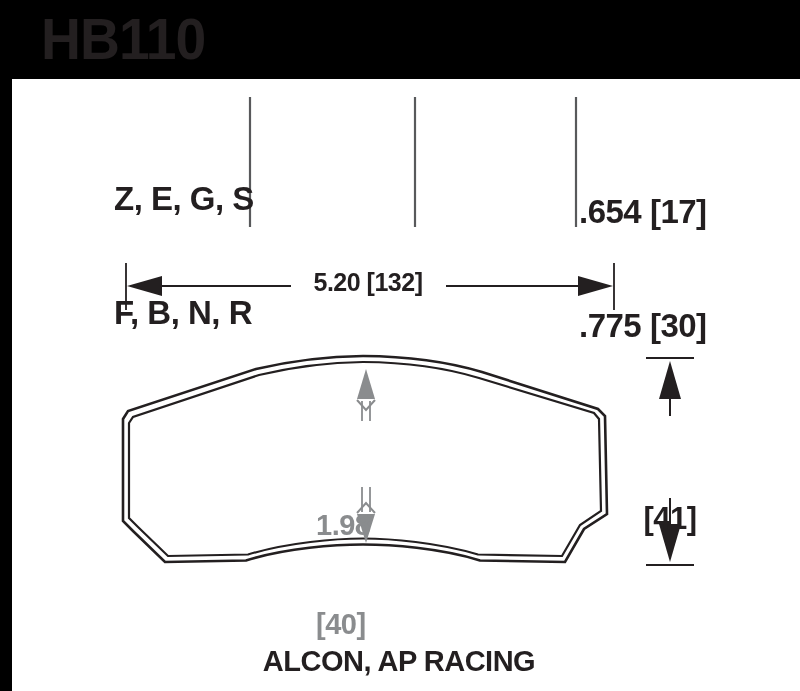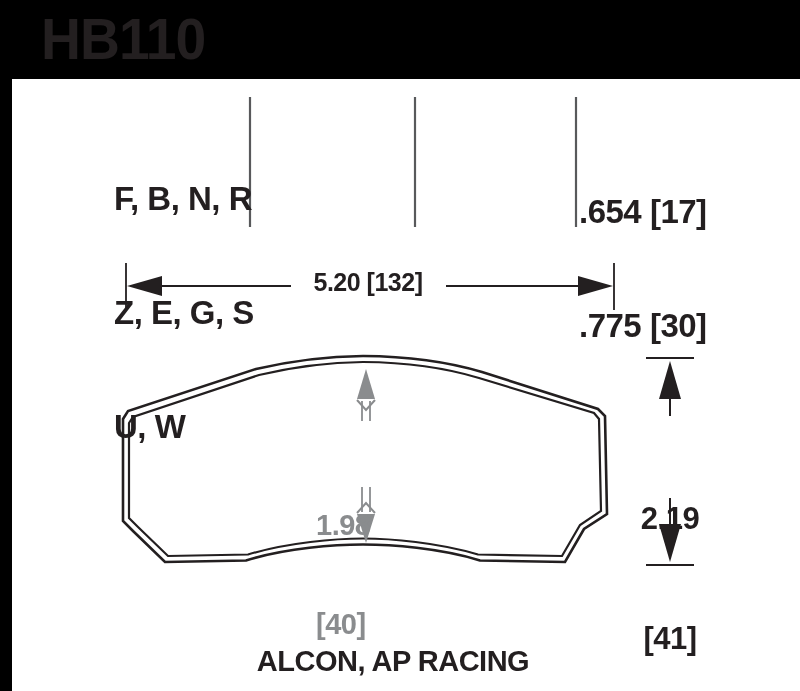--- a/index.html
+++ b/index.html
@@ -20,21 +20,21 @@
   }
   .svg-layer{position:absolute;left:0;top:0;width:800px;height:691px;}
   .txt{position:absolute;color:#231f20;font-weight:bold;white-space:pre;}
   .compounds{left:114px;top:104px;font-size:33px;line-height:38px;letter-spacing:-0.5px;}
   .thickness{left:579px;top:117px;font-size:33px;line-height:38px;letter-spacing:-0.5px;}
   .width-label{left:268px;top:268px;width:200px;text-align:center;font-size:25px;letter-spacing:-0.5px;}
   .center-height{left:316px;top:443px;width:100px;text-align:left;
     font-size:29px;line-height:33px;color:#8a8c8e;letter-spacing:-0.5px;}
   .overall-height{left:620px;top:419px;width:100px;text-align:center;
     font-size:31px;line-height:40px;letter-spacing:-0.5px;}
-  .footer-label{left:90px;top:645px;width:606px;text-align:center;font-size:29px;letter-spacing:-0.5px;}
+  .footer-label{left:96px;top:645px;width:606px;text-align:center;font-size:29px;letter-spacing:-0.5px;}
 </style>
 </head>
 <body>
 
 <div class="canvas">
 
   <div class="header-bar"></div>
   <div class="left-strip"></div>
   <div class="part-number txt">HB110</div>
 
@@ -91,36 +91,34 @@
       <line x1="646" y1="358" x2="694" y2="358" stroke-width="1.8"></line>
       <line x1="646" y1="565" x2="694" y2="565" stroke-width="1.8"></line>
       <polygon points="670,361 681,399 659,399" stroke="none"></polygon>
       <line x1="670" y1="398" x2="670" y2="416"></line>
       <line x1="670" y1="498" x2="670" y2="526"></line>
       <polygon points="670,562 681,524 659,524" stroke="none"></polygon>
     </g>
   </svg>
 
   <div class="txt compounds">
+    <div>Z, E, G, S</div>
     <div>F, B, N, R</div>
-    <div>Z, E, G, S</div>
-    <div>U, W</div>
   </div>
   <div class="txt thickness">
     <div>.654 [17]</div>
     <div>.775 [30]</div>
   </div>
 
   <div class="txt width-label">5.20 [132]</div>
 
   <div class="txt center-height">
     <div>1.98</div>
     <div>[40]</div>
   </div>
 
   <div class="txt overall-height">
-    <div>2.19</div>
     <div>[41]</div>
   </div>
 
   <div class="txt footer-label">ALCON, AP RACING</div>
 
 </div>
 
 </body></html>

